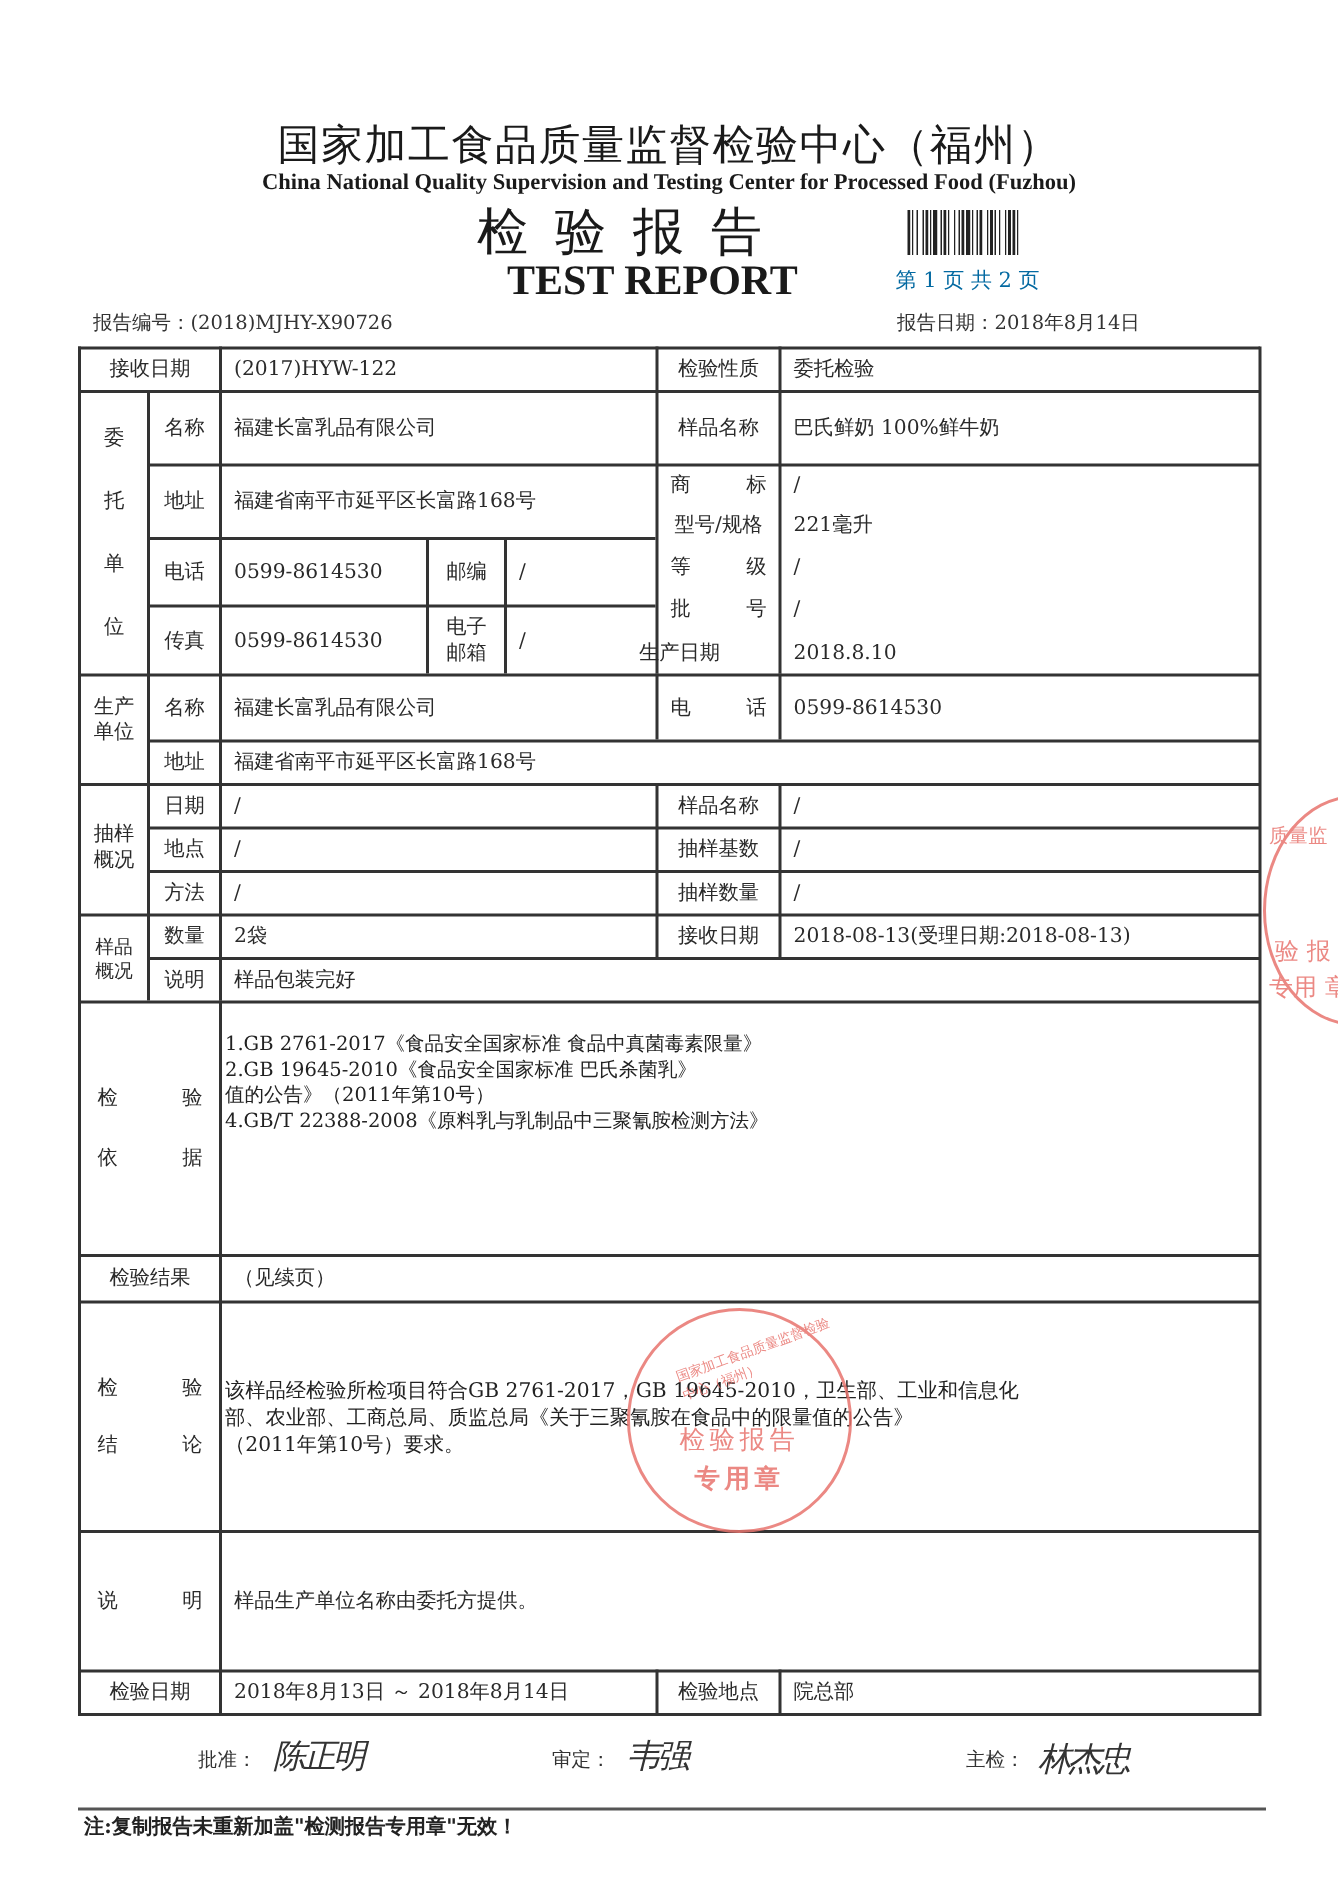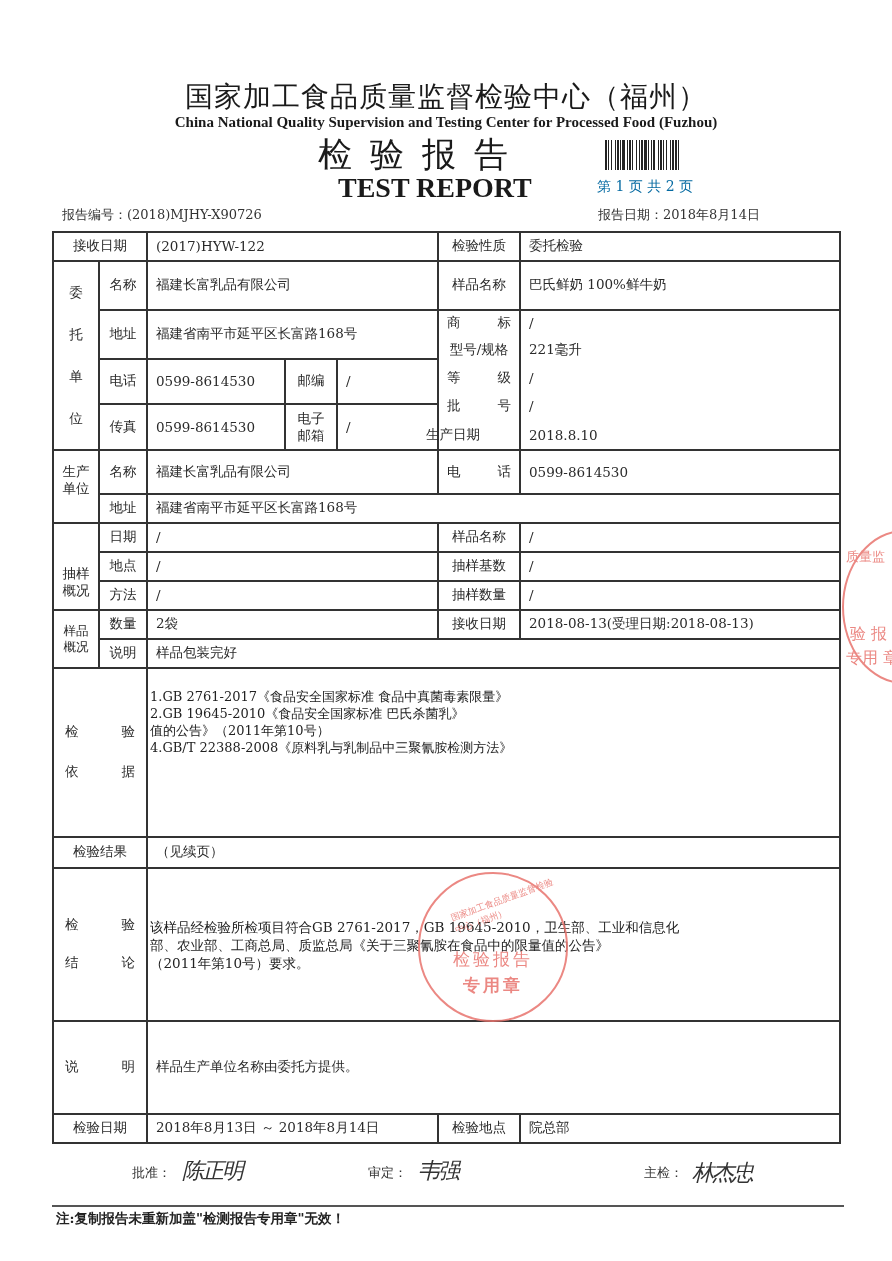--- a/index.html
+++ b/index.html
@@ -201,21 +201,21 @@
 <div class="cell lbl" style="left:100px;top:450px;width:46px;height:43px;">名称</div>
 <div class="cell val" style="left:148px;top:450px;width:285px;height:43px;">福建长富乳品有限公司</div>
 <div class="cell spread" style="left:439px;top:450px;width:80px;height:43px;">
   <span>电</span>
     <span>话</span>
 </div>
 <div class="cell val" style="left:521px;top:450px;width:300px;height:43px;">0599-8614530</div>
 <div class="cell lbl" style="left:100px;top:494px;width:46px;height:28px;">地址</div>
 <div class="cell val" style="left:148px;top:494px;width:600px;height:28px;">福建省南平市延平区长富路168号</div>
 
-<div class="cell lbl stack" style="left:54px;top:528px;width:44px;height:108px;border-radius:16px;">
+<div class="cell lbl stack" style="left:54px;top:511px;width:44px;height:108px;border-radius:16px;">
   <span>抽样</span>
   <span>概况</span>
 </div>
 <div class="cell lbl" style="left:100px;top:523px;width:46px;height:28px;">日期</div>
 <div class="cell val" style="left:148px;top:523px;width:285px;height:28px;">/</div>
 <div class="cell lbl" style="left:100px;top:552px;width:46px;height:28px;">地点</div>
 <div class="cell val" style="left:148px;top:552px;width:285px;height:28px;">/</div>
 <div class="cell lbl" style="left:100px;top:581px;width:46px;height:28px;">方法</div>
 <div class="cell val" style="left:148px;top:581px;width:285px;height:28px;">/</div>
 

